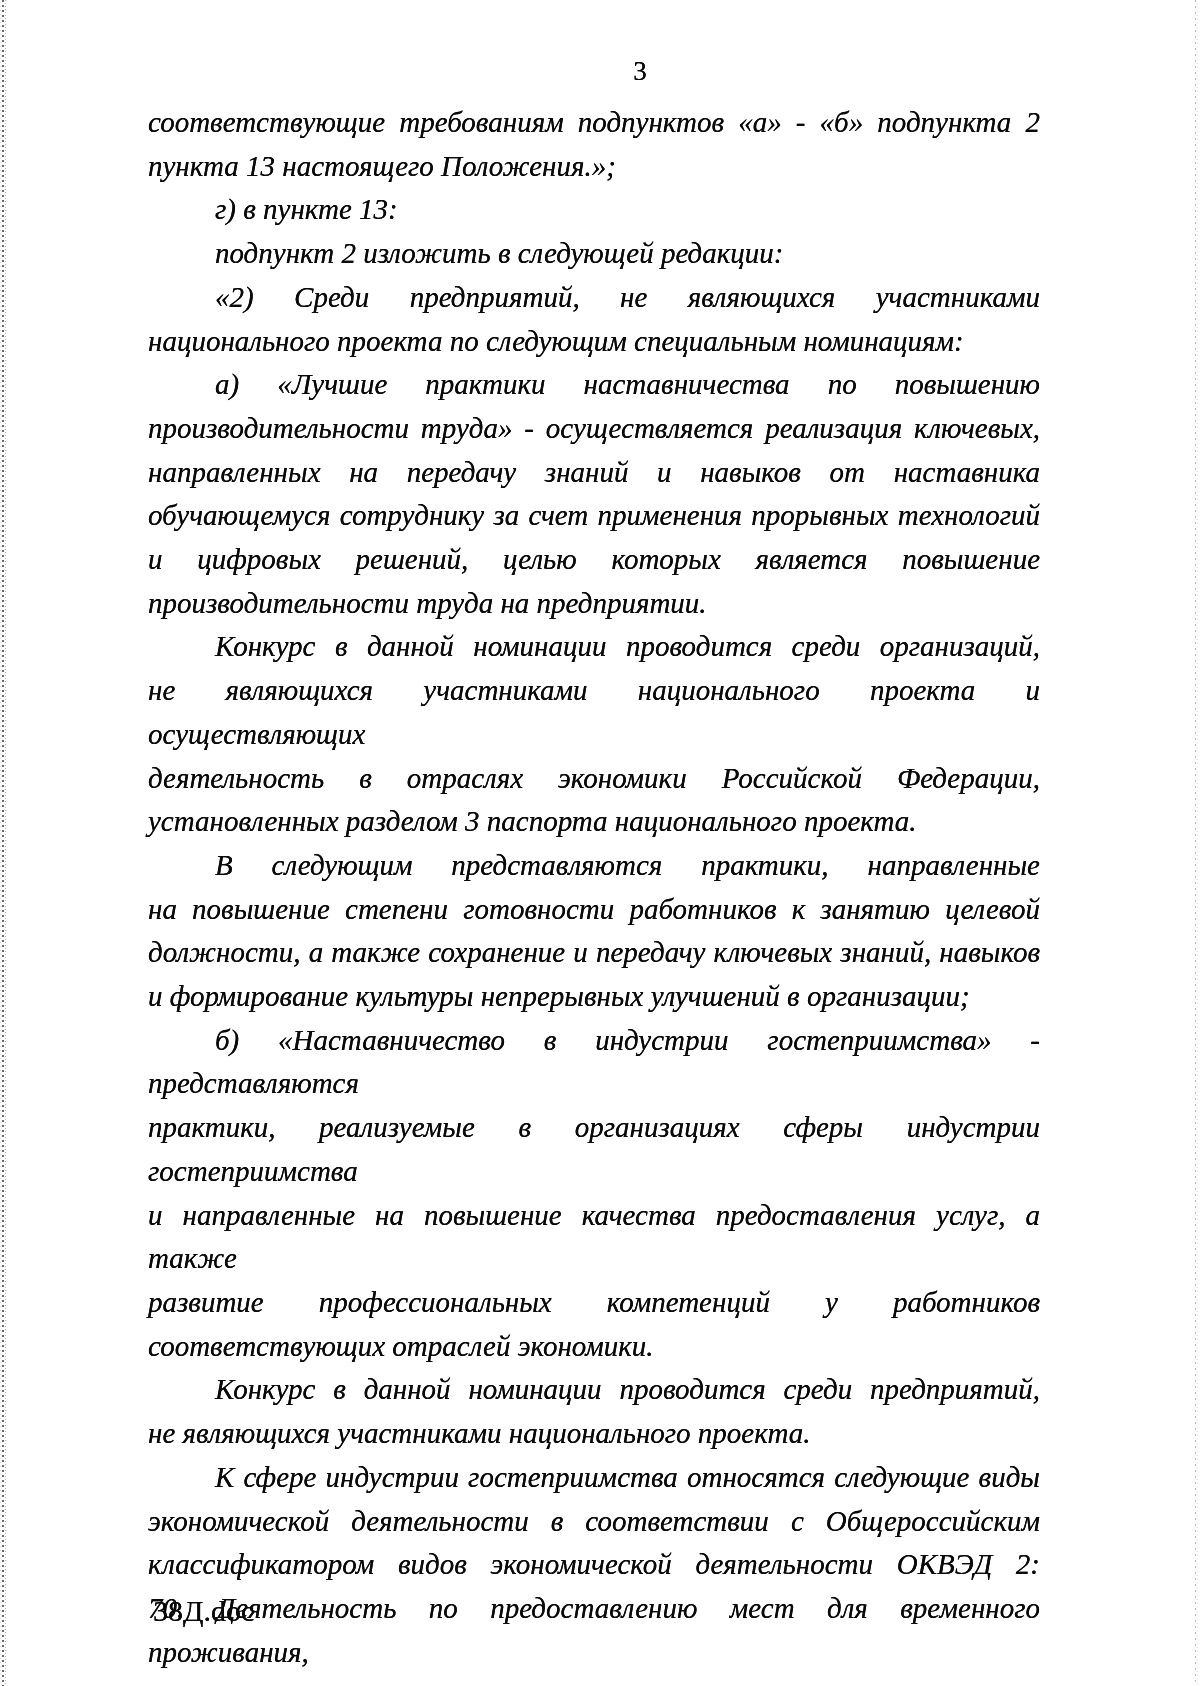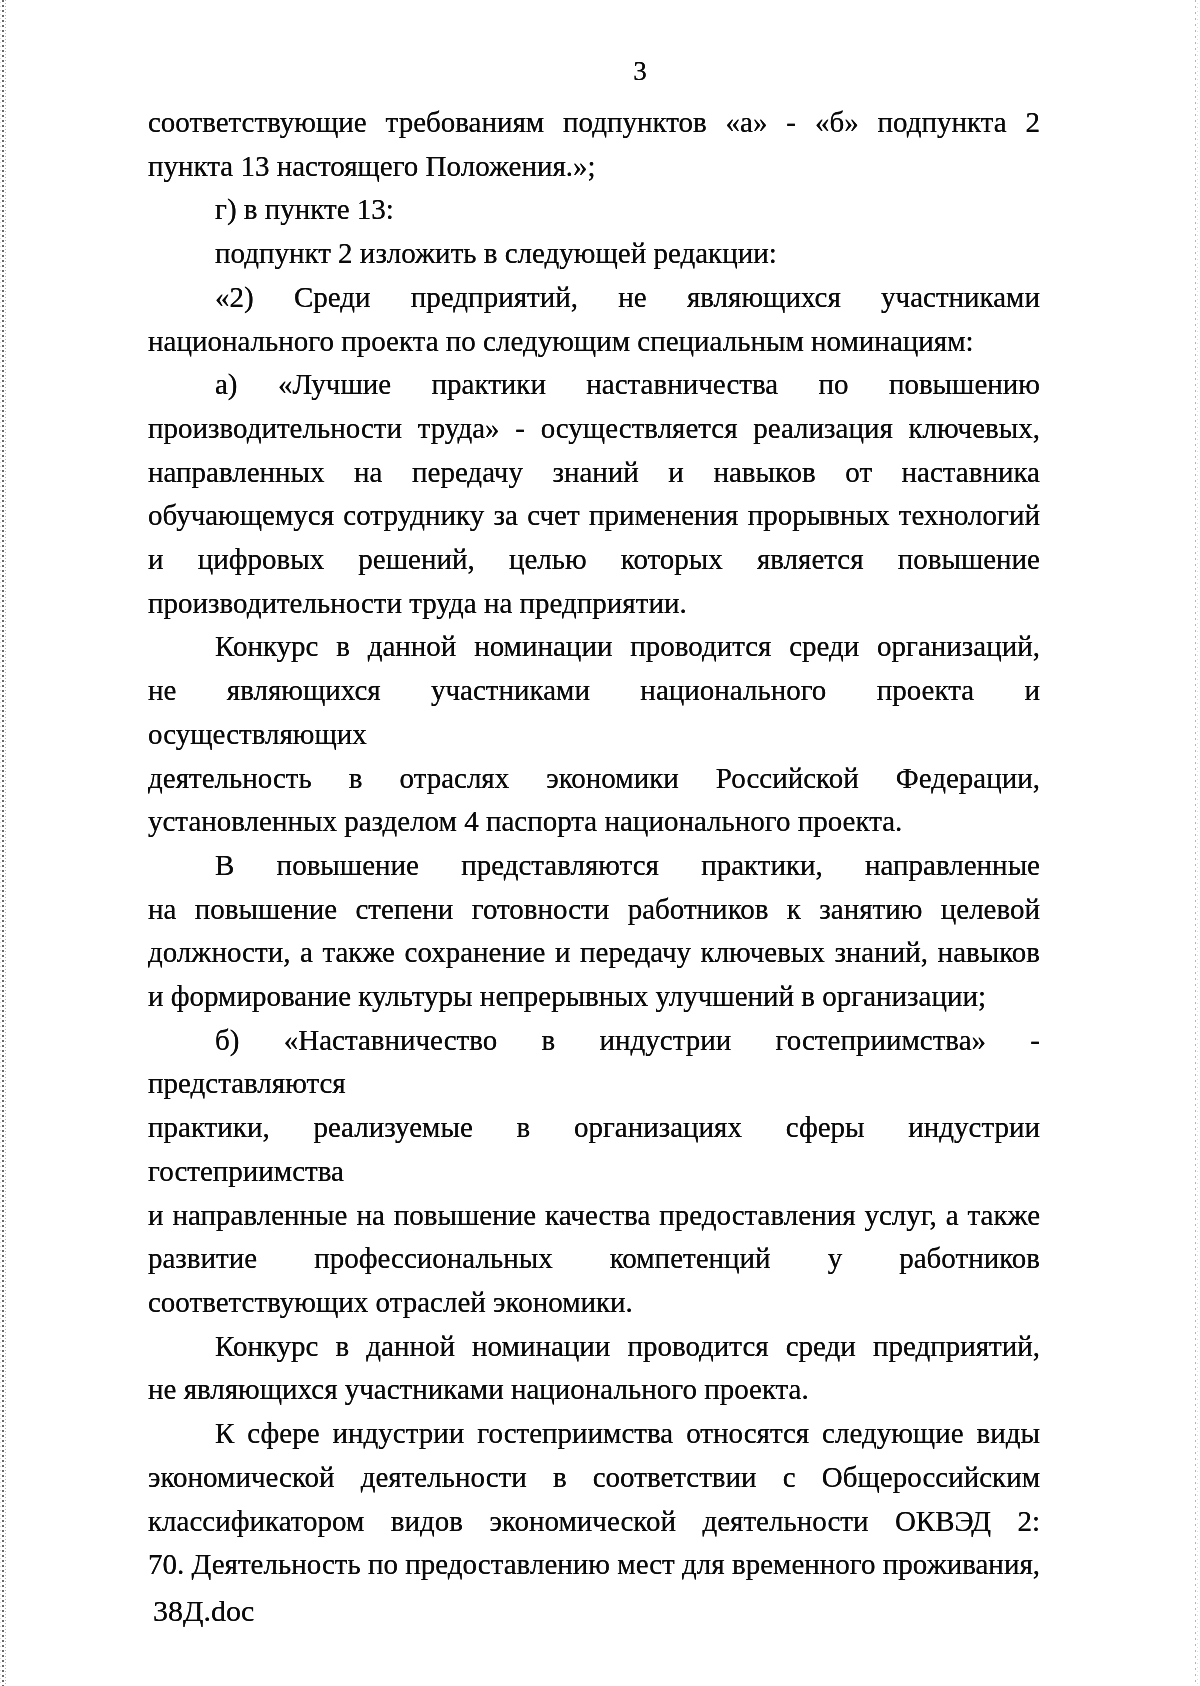--- a/index.html
+++ b/index.html
@@ -44,20 +44,21 @@
     font-size: 27px;
     text-shadow: 0 0 0.5px #000;
   }
   .text-block {
     position: absolute;
     left: 148px; top: 101px;
     width: 892px;
     font-size: 29px;
     line-height: 43.7px;
     text-shadow: 0 0 0.5px #000;
+    font-style: italic;
   }
   .ln { white-space: normal; }
   .j { text-align: justify; text-align-last: justify; text-justify: inter-word; }
   .l { text-align: center; text-align-last: left; }
   .i { text-indent: 67px; }
   .footer {
     position: absolute;
     left: 153px; top: 1594px;
     font-size: 30px;
     text-shadow: 0 0 0.4px #000;
@@ -100,25 +101,25 @@
       <div class="ln j">направленных на передачу знаний и навыков от наставника</div>
       <div class="ln j">обучающемуся сотруднику за счет применения прорывных технологий</div>
       <div class="ln j">и цифровых решений, целью которых является повышение</div>
       <div class="ln l">производительности труда на предприятии.</div>
     </div>
 
     <div class="para">
       <div class="ln j i">Конкурс в данной номинации проводится среди организаций,</div>
       <div class="ln j">не являющихся участниками национального проекта и осуществляющих</div>
       <div class="ln j">деятельность в отраслях экономики Российской Федерации,</div>
-      <div class="ln l">установленных разделом 4 паспорта национального проекта.</div>
+      <div class="ln l">установленных разделом 3 паспорта национального проекта.</div>
     </div>
 
     <div class="para">
-      <div class="ln j i">В повышение представляются практики, направленные</div>
+      <div class="ln j i">В следующим представляются практики, направленные</div>
       <div class="ln j">на повышение степени готовности работников к занятию целевой</div>
       <div class="ln j">должности, а также сохранение и передачу ключевых знаний, навыков</div>
       <div class="ln l">и формирование культуры непрерывных улучшений в организации;</div>
     </div>
 
     <div class="para">
       <div class="ln j i">б) «Наставничество в индустрии гостеприимства» - представляются</div>
       <div class="ln j">практики, реализуемые в организациях сферы индустрии гостеприимства</div>
       <div class="ln j">и направленные на повышение качества предоставления услуг, а также</div>
       <div class="ln j">развитие профессиональных компетенций у работников</div>

